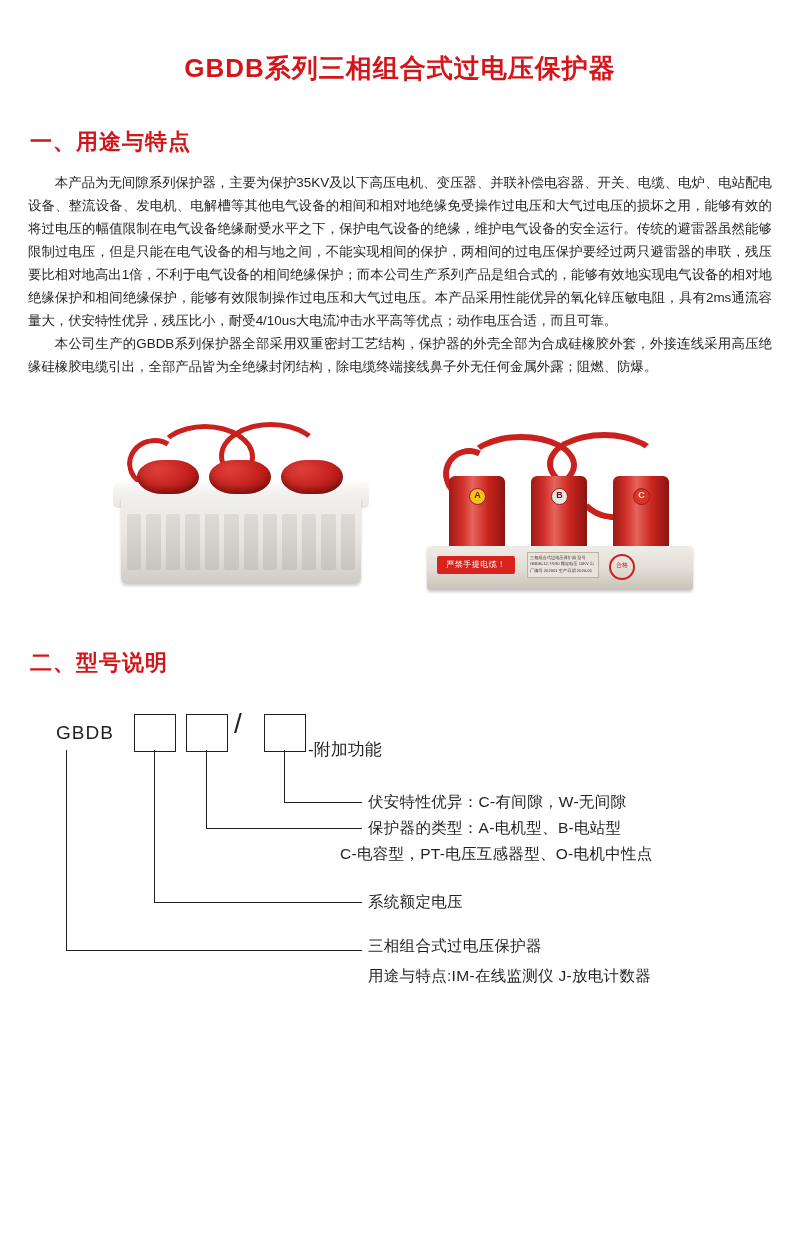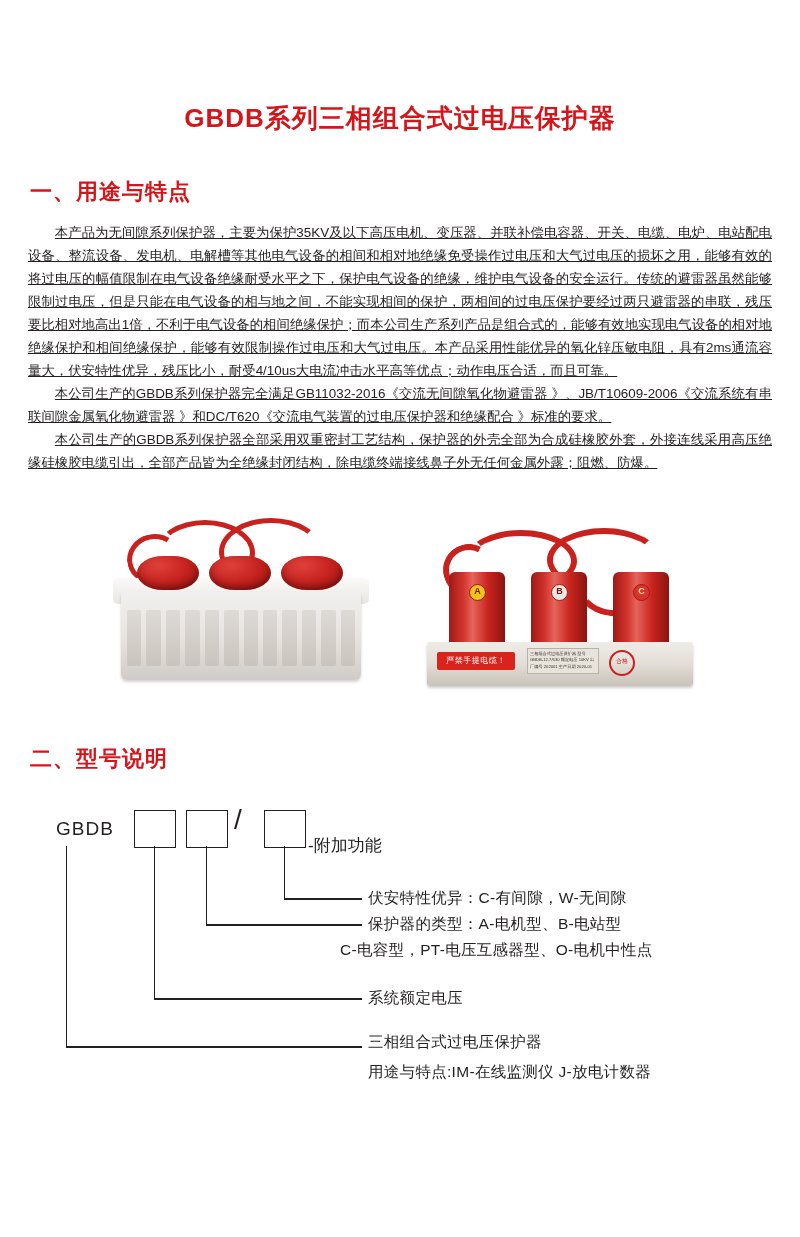--- a/index.html
+++ b/index.html
@@ -22,35 +22,34 @@
     box-sizing: border-box;
     padding: 0 28px;
   }
   .doc-title {
     text-align: center;
     color: #d4161a;
     font-size: 26px;
     font-weight: bold;
     letter-spacing: 1px;
     margin: 0;
-    padding-top: 104px;
+    padding-top: 54px;
     line-height: 1.1;
   }
   .section-heading {
     color: #d4161a;
     font-size: 22px;
     font-weight: bold;
     letter-spacing: 1px;
     margin: 0;
     padding-top: 44px;
     padding-left: 2px;
   }
   .body-copy {
     padding-top: 14px;
-    text-decoration: underline;
   }
   .body-copy p {
     margin: 0;
     font-size: 13.4px;
     line-height: 1.72;
     text-align: justify;
     text-indent: 2em;
     color: #231f20;
   }
   .figure-row {
@@ -296,21 +295,20 @@
 <body>
 
 <div class="page">
 
   <h1 class="doc-title">GBDB系列三相组合式过电压保护器</h1>
 
   <h2 class="section-heading">一、用途与特点</h2>
 
   <div class="body-copy">
     <p>本产品为无间隙系列保护器，主要为保护35KV及以下高压电机、变压器、并联补偿电容器、开关、电缆、电炉、电站配电设备、整流设备、发电机、电解槽等其他电气设备的相间和相对地绝缘免受操作过电压和大气过电压的损坏之用，能够有效的将过电压的幅值限制在电气设备绝缘耐受水平之下，保护电气设备的绝缘，维护电气设备的安全运行。传统的避雷器虽然能够限制过电压，但是只能在电气设备的相与地之间，不能实现相间的保护，两相间的过电压保护要经过两只避雷器的串联，残压要比相对地高出1倍，不利于电气设备的相间绝缘保护；而本公司生产系列产品是组合式的，能够有效地实现电气设备的相对地绝缘保护和相间绝缘保护，能够有效限制操作过电压和大气过电压。本产品采用性能优异的氧化锌压敏电阻，具有2ms通流容量大，伏安特性优异，残压比小，耐受4/10us大电流冲击水平高等优点；动作电压合适，而且可靠。</p>
-    <p>本公司生产的GBDB系列保护器完全满足GB11032-2016《交流无间隙氧化物避雷器 》、JB/T10609-2006《交流系统有串联间隙金属氧化物避雷器 》和DC/T620《交流电气装置的过电压保护器和绝缘配合 》标准的要求。</p>
     <p>本公司生产的GBDB系列保护器全部采用双重密封工艺结构，保护器的外壳全部为合成硅橡胶外套，外接连线采用高压绝缘硅橡胶电缆引出，全部产品皆为全绝缘封闭结构，除电缆终端接线鼻子外无任何金属外露；阻燃、防爆。</p>
   </div>
 
   <div class="figure-row">
 
     <div class="photo photo-left">
       <div class="pl-wire w3"></div>
       <div class="pl-wire w1"></div>
       <div class="pl-wire w2"></div>
       <div class="pl-top"></div>

